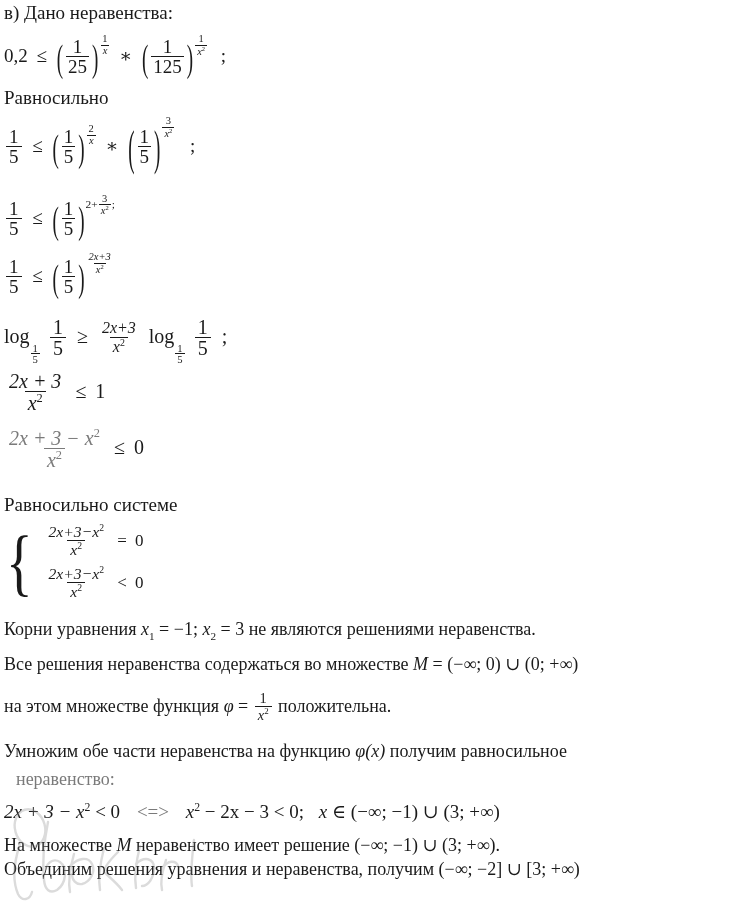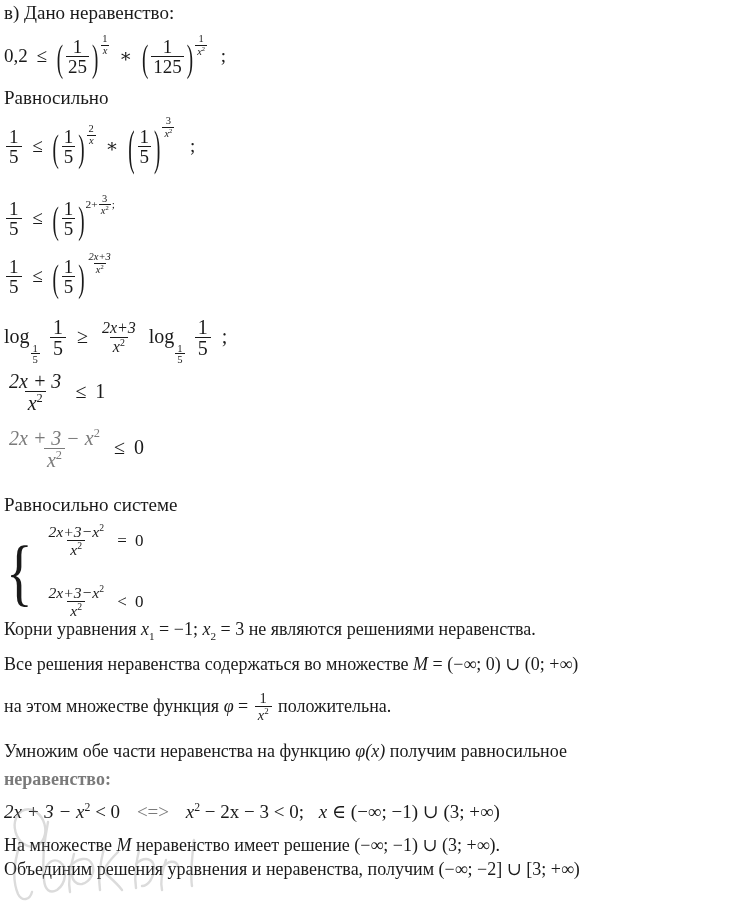--- a/index.html
+++ b/index.html
@@ -50,33 +50,33 @@
   .paren{display:inline-flex;align-items:center;vertical-align:middle;}
   .paren > .pl,.paren > .pr{
     display:inline-block;transform:scaleY(2.05);font-size:1em;
     transform-origin:center;padding:0 1px;font-weight:400;}
   .paren.tall > .pl,.paren.tall > .pr{transform:scaleY(2.6);}
 
   
   .system{position:absolute;display:flex;align-items:center;}
   .brace{font-size:74px;line-height:.72;font-weight:300;
          transform:scaleX(.75);transform-origin:left center;margin-right:2px;}
-  .system .rows{display:flex;flex-direction:column;gap:26px;font-size:17px;align-items:flex-end;}
+  .system .rows{display:flex;flex-direction:column;gap:7px;font-size:17px;align-items:flex-end;}
 
   
   .watermark{position:absolute;left:4px;top:806px;width:215px;height:96px;
              opacity:.30;pointer-events:none;}
   .watermark svg{width:100%;height:100%;display:block;}
 </style>
 </head>
 <body>
 
 <div class="page">
 
-  <div class="line txt" style="left:4px;top:3px;font-size:19px;">в) Дано неравенство:</div>
+  <div class="line txt" style="left:4px;top:3px;font-size:19px;">в) Дано неравенства:</div>
 
   <div class="line math" style="left:4px;top:38px;font-size:19px;">
     <span>0,2</span>
     <span class="op">≤</span>
     <span class="paren">
       <span class="pl">(</span>
       <span class="frac tight">
         <span class="num">1</span>
         <span class="den">25</span>
       </span>
@@ -258,21 +258,21 @@
   <div class="line txt" style="left:4px;top:692px;font-size:18px;">
     <span>на этом множестве функция </span><span class="var math">φ</span><span class="math"> = </span><span class="frac" style="font-size:.8em;">
       <span class="num">1</span>
       <span class="den"><span class="var">x</span><span class="supn">2</span></span>
     </span><span> положительна.</span>
   </div>
 
   <div class="line txt" style="left:4px;top:742px;font-size:18px;">
     <span>Умножим обе части неравенства на функцию </span><span class="var math">φ(x)</span><span> получим равносильное</span>
   </div>
-  <div class="line txt gray" style="left:4px;top:770px;font-size:18px;font-weight:bold;">неравенство:</div>
+  <div class="line txt gray" style="left:16px;top:770px;font-size:18px;">неравенство:</div>
 
   <div class="line math" style="left:4px;top:802px;font-size:19px;">
     <span class="var"><span>2x + 3 − x</span><span class="supn">2</span></span><span> &lt; 0</span>
     <span class="gray" style="padding:0 12px;">&lt;=&gt;</span>
     <span class="var"><span>x</span><span class="supn">2</span></span><span> − 2x − 3 &lt; 0;</span>
     <span class="var" style="padding-left:10px;">x</span><span> ∈ (−∞; −1) ∪ (3; +∞)</span>
   </div>
 
   <div class="line txt" style="left:4px;top:836px;font-size:18px;">
     <span>На множестве </span><span class="var math">M</span><span>  неравенство имеет решение (−∞; −1) ∪ (3; +∞).</span>

